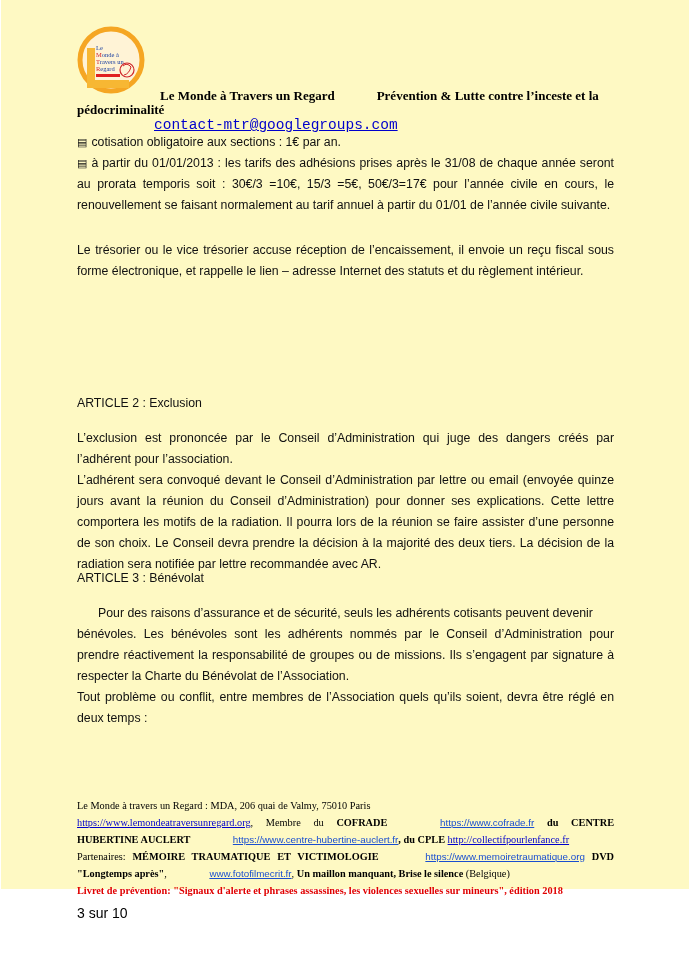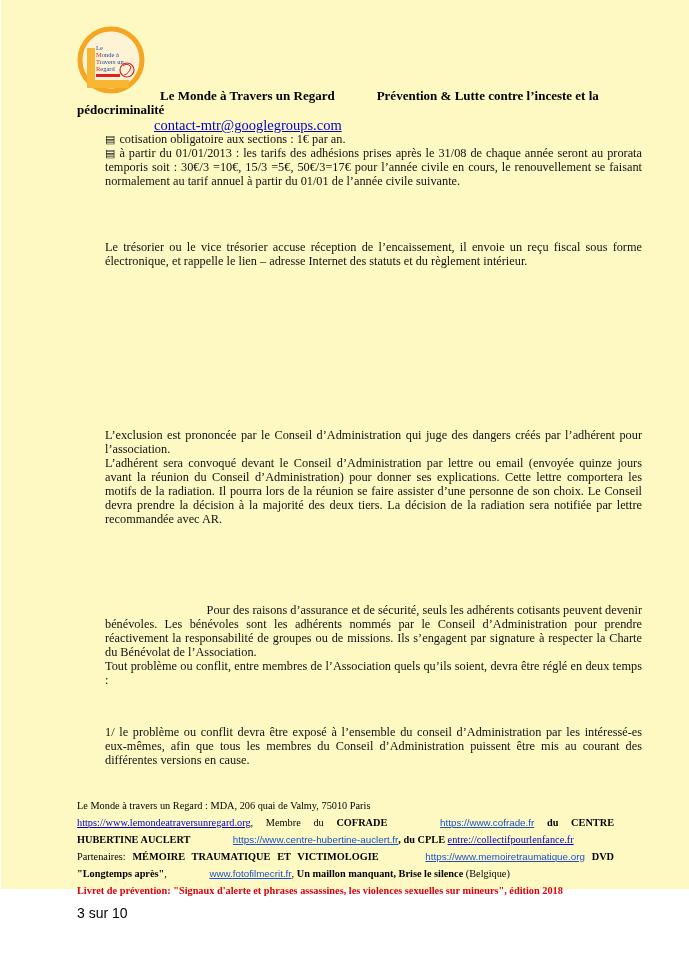--- a/index.html
+++ b/index.html
@@ -3,22 +3,22 @@
 <meta charset="utf-8">
 <style>
   html, body { margin:0; padding:0; background:#ffffff; }
   body { width:689px; height:975px; position:relative; overflow:hidden; font-family:"DejaVu Sans", sans-serif; color:#000; }
   .page { position:absolute; left:1px; top:0; width:689px; height:889px; background:#fef9c3; }
   .logo { position:absolute; left:76px; top:26px; width:68px; height:68px; }
   .hdr { position:absolute; left:76px; font-family:"Liberation Serif", serif; font-weight:bold; font-size:13px; }
   .hdr-line1 { top:88px; left:159px; white-space:nowrap; }
   .hdr-line1 .gap { display:inline-block; width:42px; }
   .hdr-line2 { top:102px; }
-  .email { position:absolute; left:153px; top:117px; font-family:Liberation Serif, serif; font-size:14.5px; color:#0000cc; text-decoration:underline; }
-  .body-text { position:absolute; left:76px; width:537px; font-family:Liberation Serif, serif; font-size:12.3px; line-height:14px; color:#111;margin-left:28px; }
+  .email { position:absolute; left:153px; top:117px; font-family:Liberation Mono, monospace; font-size:14.5px; color:#0000cc; text-decoration:underline; }
+  .body-text { position:absolute; left:76px; width:537px; font-family:Liberation Sans, sans-serif; font-size:12.3px; line-height:21px; color:#111; }
   .body-text p { margin:0; text-align:justify; }
   .bullet { font-size:11px; margin-right:4px; }
   .footer { position:absolute; left:76px; width:537px; font-family:"Liberation Serif", serif; font-size:10.3px; line-height:17px; color:#000; }
   .footer p { margin:0; text-align:justify; }
   .footer a, .footer .lnk { color:#0000cc; text-decoration:underline; }
   .footer .sans-lnk { font-family:"Liberation Sans", sans-serif; font-size:9.8px; color:#1a4fd0; text-decoration:underline;margin-left:40px; }
   .footer .b { font-weight:bold; }
   .footer .red { color:#e00000; font-weight:bold; }
   .pageno { position:absolute; left:76px; top:905px; font-family:Liberation Sans, sans-serif; font-size:14px; }
 </style>
@@ -48,42 +48,45 @@
   <div class="body-text" style="top:132px;">
     <p><span class="bullet">▤</span><span>cotisation obligatoire aux sections : 1€ par an.</span></p>
     <p><span class="bullet">▤</span><span>à partir du 01/01/2013 : les tarifs des adhésions prises après le 31/08 de chaque année seront au prorata temporis soit : 30€/3 =10€, 15/3 =5€, 50€/3=17€ pour l’année civile en cours, le renouvellement se faisant normalement au tarif annuel à partir du 01/01 de l’année civile suivante.</span></p>
   </div>
 
   <div class="body-text" style="top:240px;">
     <p>Le trésorier ou le vice trésorier accuse réception de l’encaissement, il envoie un reçu fiscal sous forme électronique, et rappelle le lien – adresse Internet des statuts et du règlement intérieur.</p>
   </div>
 
 
+  <div class="body-text" style="top:393px;">
+    <p>ARTICLE 2 : Exclusion</p>
+  </div>
 
   <div class="body-text" style="top:428px;">
     <p>L’exclusion est prononcée par le Conseil d’Administration qui juge des dangers créés par l’adhérent pour l’association.</p>
     <p>L’adhérent sera convoqué devant le Conseil d’Administration par lettre ou email (envoyée quinze jours avant la réunion du Conseil d’Administration) pour donner ses explications. Cette lettre comportera les motifs de la radiation. Il pourra lors de la réunion se faire assister d’une personne de son choix. Le Conseil devra prendre la décision à la majorité des deux tiers. La décision de la radiation sera notifiée par lettre recommandée avec AR.</p>
   </div>
 
+  <div class="body-text" style="top:568px;">
+    <p>ARTICLE 3 : Bénévolat</p>
+  </div>
 
   <div class="body-text" style="top:603px;">
-    <p style="text-align:right;">Pour des raisons d’assurance et de sécurité, seuls les adhérents cotisants peuvent devenir</p>
+    <p style="text-align:center;">Pour des raisons d’assurance et de sécurité, seuls les adhérents cotisants peuvent devenir</p>
     <p>bénévoles. Les bénévoles sont les adhérents nommés par le Conseil d’Administration pour prendre réactivement la responsabilité de groupes ou de missions. Ils s’engagent par signature à respecter la Charte du Bénévolat de l’Association.</p>
     <p>Tout problème ou conflit, entre membres de l’Association quels qu’ils soient, devra être réglé en deux temps :</p>
   </div>
 
-  <div class="body-text" style="top:725px;">
-    <p>1/ le problème ou conflit devra être exposé à l’ensemble du conseil d’Administration par les intéressé-es eux-mêmes, afin que tous les membres du Conseil d’Administration puissent être mis au courant des différentes versions en cause.</p>
-  </div>
 
   <div class="footer" style="top:797px;">
     <p>Le Monde à travers un Regard :  MDA, 206 quai de Valmy, 75010 Paris</p>
     <p>
       <a>https://www.lemondeatraversunregard.org</a><span>, Membre du </span><span class="b">COFRADE</span>
-      <a class="sans-lnk">https://www.cofrade.fr</a><span class="b"> du CENTRE HUBERTINE AUCLERT </span><a class="sans-lnk">https://www.centre-hubertine-auclert.fr</a><span class="b">, du CPLE </span><a>entre://collectifpourlenfance.fr</a>
+      <a class="sans-lnk">https://www.cofrade.fr</a><span class="b"> du CENTRE HUBERTINE AUCLERT </span><a class="sans-lnk">https://www.centre-hubertine-auclert.fr</a><span class="b">, du CPLE </span><a>http://collectifpourlenfance.fr</a>
     </p>
     <p>
       <span>Partenaires: </span><span class="b">MÉMOIRE TRAUMATIQUE ET VICTIMOLOGIE</span>
       <a class="sans-lnk">https://www.memoiretraumatique.org</a><span class="b"> DVD</span>
       <span class="b">"Longtemps après"</span>, <a class="sans-lnk">www.fotofilmecrit.fr</a>,<span class="b"> Un maillon manquant, Brise le silence</span><span> (Belgique)</span>
     </p>
     <p class="red">Livret de prévention: "Signaux d'alerte et phrases assassines, les violences sexuelles sur mineurs", édition 2018</p>
   </div>
 
   <div class="pageno">3 sur 10</div>

